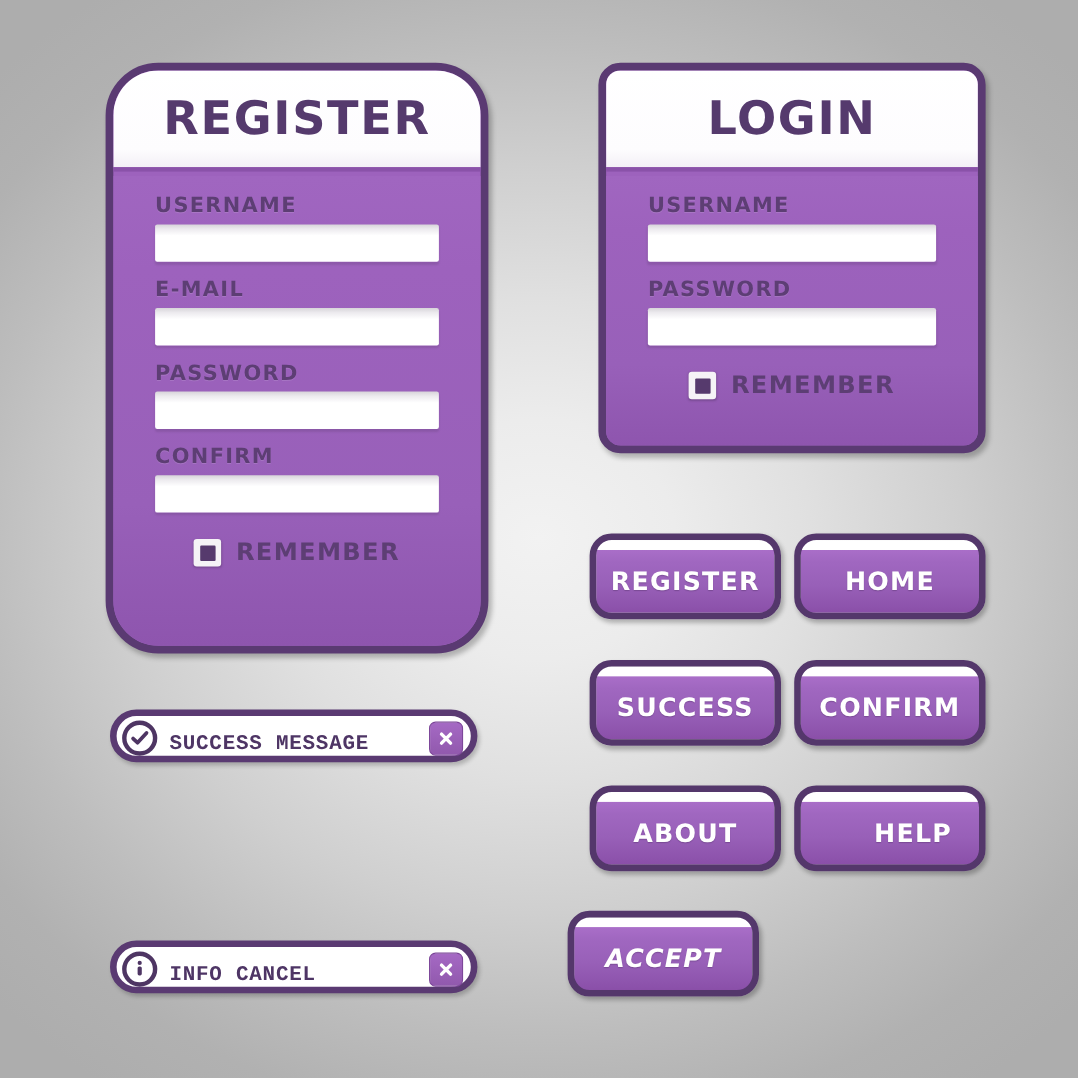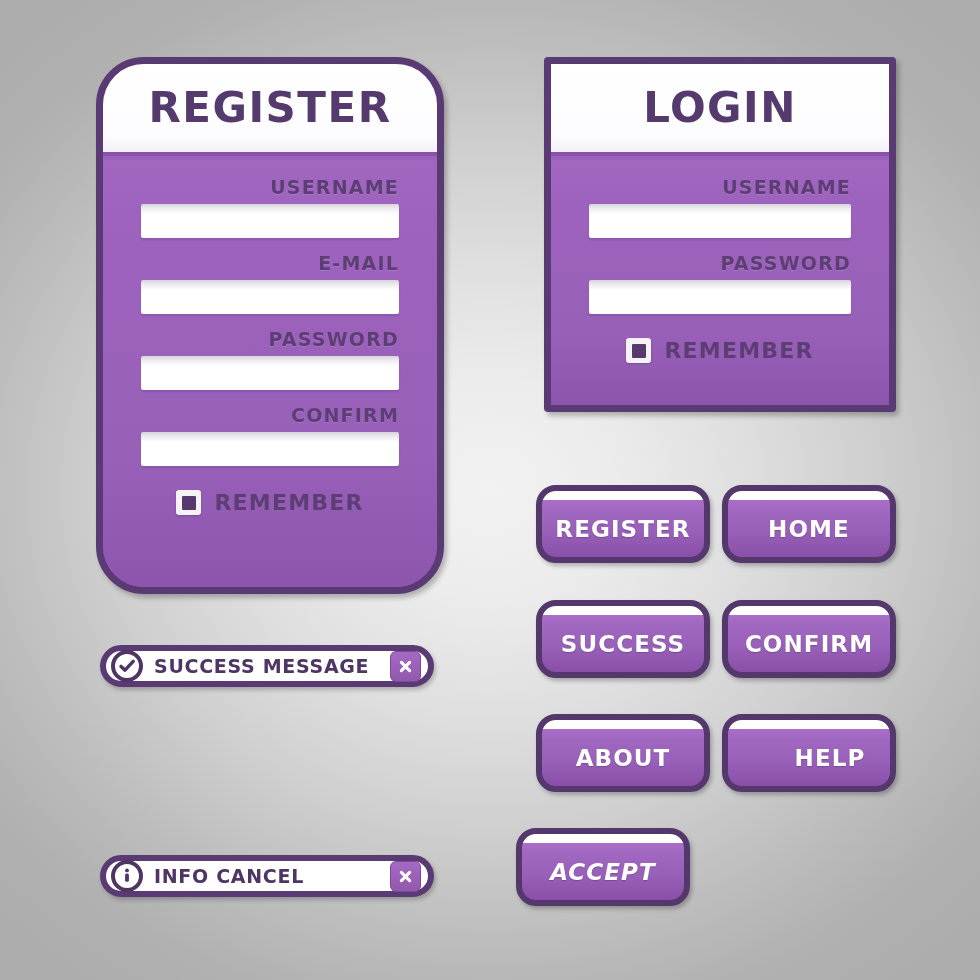--- a/index.html
+++ b/index.html
@@ -37,21 +37,21 @@
     font-family:"DejaVu Sans", sans-serif;
     font-size:42px;font-weight:bold;letter-spacing:1.5px;
     color:#553a6d;line-height:1;
   }
   .reg-body{
     position:absolute;left:0;top:96px;right:0;bottom:0;
     background:linear-gradient(180deg,#a066c0 0%,#9d62bd 20%,#9860b9 70%,#8e55ae 100%);
     padding:16px 38px 0 38px;box-sizing:border-box;
   }
   .fld-label{
-    text-align:right;font-size:19px;font-weight:bold;letter-spacing:1.2px;
+    text-align:left;font-size:19px;font-weight:bold;letter-spacing:1.2px;
     color:#5d3e74;margin:0 0 6px 0;
     text-shadow:0 1px 0 rgba(255,255,255,.12);
   }
   .fld-input{
     height:34px;width:100%;
     background:linear-gradient(180deg,#d7d4d9 0%,#eceaee 12%,#ffffff 30%,#ffffff 100%);
     border-radius:2px;margin-bottom:14px;
     box-shadow:0 2px 2px rgba(0,0,0,.10);
   }
   .chk-row{
@@ -64,47 +64,48 @@
     flex:0 0 auto;
   }
   .chk-box i{display:block;width:14px;height:14px;background:#563a6d;border-radius:1px;}
   .chk-label{
     font-size:22px;font-weight:bold;letter-spacing:1.2px;color:#5d3e74;
   }
 
   
   .log-panel{
     position:absolute;left:544px;top:57px;width:352px;height:355px;
-    border:7px solid #5a3a72;border-radius:4px;
+    border:7px solid #5a3a72;border-radius:20px;
     background:#9d62bd;box-sizing:border-box;overflow:hidden;
     box-shadow:3px 4px 5px rgba(0,0,0,.25);
   }
   .log-head{
     position:absolute;left:0;top:0;width:100%;height:92px;
     background:linear-gradient(#ffffff 0%,#fdfcfe 82%,#f3f0f6 100%);
     border-bottom:4px solid #8a52a9;
     display:flex;align-items:center;justify-content:center;box-sizing:border-box;
   }
   .log-head .ttl{
     font-size:42px;font-weight:bold;letter-spacing:1.5px;color:#553a6d;line-height:1;
   }
   .log-body{
     position:absolute;left:0;top:96px;right:0;bottom:0;
     background:linear-gradient(180deg,#a066c0 0%,#9d62bd 20%,#9860b9 70%,#8e55ae 100%);
     padding:16px 38px 0 38px;box-sizing:border-box;
   }
 
   
   .msg-bar{
-    position:absolute;width:334px;height:42px;
+    position:absolute;width:334px;height:48px;
     border:6px solid #5a3a72;border-radius:26px;
     background:#ffffff;box-sizing:border-box;
-    display:flex;align-items:center;
+    display:flex;align-items:flex-end;
     box-shadow:2px 3px 4px rgba(0,0,0,.22);
     padding:0 7px 0 5px;
+    font-family:Liberation Mono, monospace;
   }
   .msg-ico{
     width:32px;height:32px;flex:0 0 auto;border-radius:50%;
     border:4px solid #4e3563;box-sizing:border-box;
     display:flex;align-items:center;justify-content:center;
     color:#4e3563;
   }
   .msg-ico svg{display:block;}
   .msg-text{
     flex:1 1 auto;padding-left:11px;

